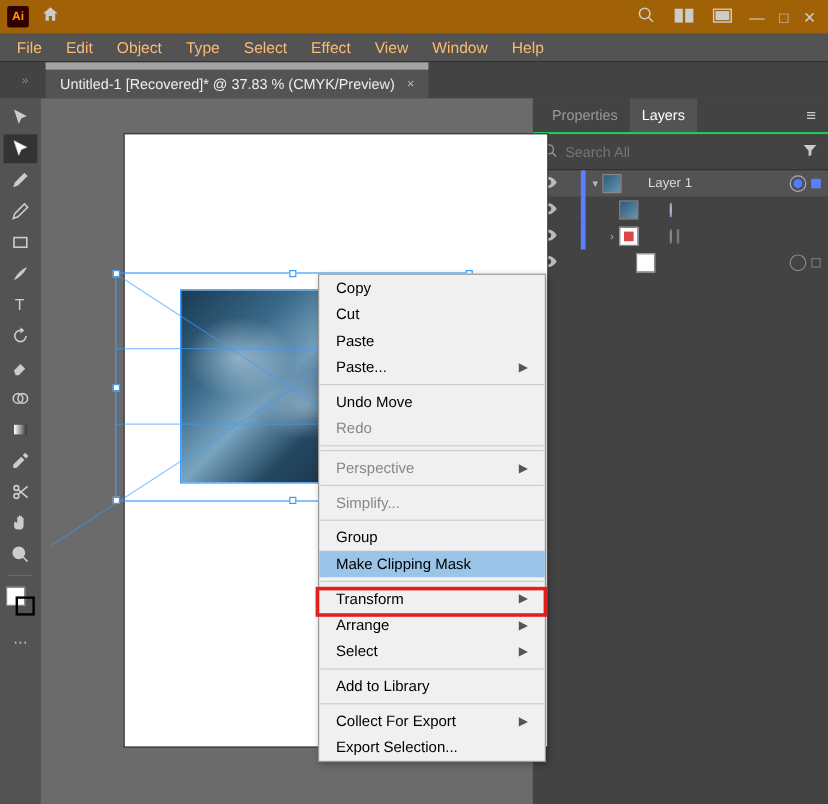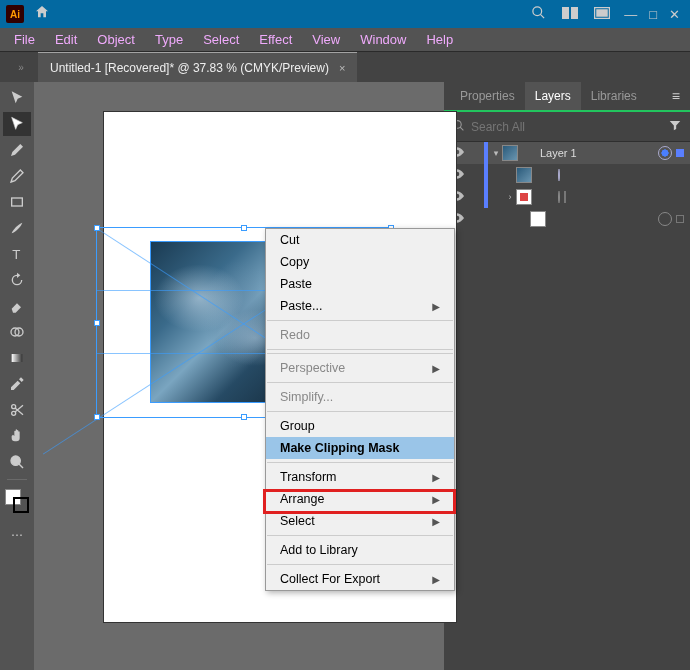--- a/index.html
+++ b/index.html
@@ -1,33 +1,33 @@
 <!DOCTYPE html>
 <html><head>
 <meta charset="utf-8">
 <style>
 * { margin: 0; padding: 0; box-sizing: border-box; font-family: "Segoe UI", Tahoma, sans-serif; }
 body { width: 690px; height: 670px; background: #535353; color: #ccc; overflow: hidden; font-size: 12px; }
 
 
-.titlebar { height: 28px; background: #0369a1; display: flex; align-items: center; padding: 0 4px; }
+.titlebar { height: 28px; background: #a16207; display: flex; align-items: center; padding: 0 4px; }
 .titlebar .app-badge { width: 18px; height: 18px; background: #310000; color: #ff9a00; font-weight: bold; font-size: 10px; display: flex; align-items: center; justify-content: center; border-radius: 2px; margin: 0 6px 0 2px; }
 .titlebar .home-icon { color: #ccc; font-size: 16px; margin-left: 4px; }
 .titlebar .spacer { flex: 1; }
 .titlebar .tb-icon { color: #ccc; font-size: 13px; margin: 0 8px; }
 .titlebar .win-btn { color: #ccc; font-size: 13px; margin: 0 6px; }
 
 
 .menubar { height: 24px; background: #535353; display: flex; align-items: center; padding: 0 4px; border-bottom: 1px solid #2a2a2a; }
-.menubar .mitem { color: #f0abfc; padding: 0 10px; font-size: 13px; }
+.menubar .mitem { color: #fdba74; padding: 0 10px; font-size: 13px; }
 
 
 .tabrow { height: 30px; background: #434343; display: flex; align-items: center; padding: 0 4px; }
 .tabrow .tool-header { width: 34px; height: 100%; display: flex; align-items: center; justify-content: center; color: #888; font-size: 10px; }
-.tabrow .doctab { height: 100%; background: #535353; display: flex; align-items: center; padding: 0 12px; color: #eee; font-size: 12px; border-top: 1px solid #a3a3a3; }
+.tabrow .doctab { height: 100%; background: #535353; display: flex; align-items: center; padding: 0 12px; color: #eee; font-size: 12px; border-top: 6px solid #a3a3a3; }
 .tabrow .doctab .close { margin-left: 10px; color: #bbb; font-size: 11px; }
 
 
 .workspace { position: absolute; top: 82px; left: 0; right: 0; bottom: 0; display: flex; }
 
 
 .toolbar { width: 34px; background: #535353; display: flex; flex-direction: column; align-items: center; padding-top: 4px; gap: 2px; }
 .toolbar .tool { width: 28px; height: 24px; display: flex; align-items: center; justify-content: center; color: #ccc; }
 .toolbar .tool.sel { background: #333; }
 .toolbar .tool svg { width: 16px; height: 16px; fill: #ccc; }
@@ -85,21 +85,21 @@
 .layer-row .target { width: 14px; height: 14px; border: 1px solid #888; border-radius: 50%; margin: 0 4px; }
 .layer-row .target.on { background: radial-gradient(circle, #4a7fff 40%, transparent 45%); border-color: #aac; }
 .layer-row .selind { width: 8px; height: 8px; background: #5a7fff; margin-right: 6px; }
 .layer-row .selind.off { background: transparent; border: 1px solid #777; }
 
 
 .ctx-menu { position: absolute; left: 265px; top: 228px; width: 190px; background: #f0f0f0; border: 1px solid #999; box-shadow: 2px 2px 6px rgba(0,0,0,0.3); color: #000; font-size: 12.5px; z-index: 50; }
 .ctx-menu .ci { padding: 4px 14px; display: flex; align-items: center; }
 .ctx-menu .ci.disabled { color: #888; }
 .ctx-menu .ci .arrow { margin-left: auto; font-size: 10px; color: #555; }
-.ctx-menu .ci.hl { background: #9ac5e8; font-weight: bold; }
+.ctx-menu .ci.hl { background: #9ac5e8; }
 .ctx-menu .csep { height: 1px; background: #ccc; margin: 3px 1px; }
 .red-box { position: absolute; left: 263px; top: 489px; width: 193px; height: 25px; border: 3px solid #e02020; z-index: 60; pointer-events: none; }
 
 </style>
 </head>
 <body>
 
 <div class="titlebar">
   <div class="app-badge">Ai</div>
   <span class="home-icon">
@@ -262,21 +262,20 @@
         <div class="handle h-bm"></div>
         <div class="handle h-br"></div>
       </div>
     </div>
   </div>
 
   <div class="right-panels">
     <div class="panel-tabs">
       <div class="ptab">Properties</div>
       <div class="ptab active">Layers</div>
-      <div class="ptab">Libraries</div>
       <div class="flex"></div>
       <div class="pmenu">≡</div>
     </div>
     <div class="layers-search">
       <span class="sicon">
         <svg width="13" height="13" viewBox="0 0 24 24" fill="none" stroke="#999" stroke-width="2">
             <circle cx="10" cy="10" r="7"></circle>
             <line x1="15" y1="15" x2="21" y2="21"></line>
           </svg>
       </span>
@@ -335,33 +334,36 @@
           <span class="lname"><type></type></span>
           <span class="target"></span>
           <span class="selind off"></span>
         </div>
       </div>
   </div>
 </div>
 
 <div class="ctx-menu" id="ctx">
     <div class="ci">
+      <span>Copy</span>
+    </div>
+    <div class="ci">
       <span>Cut</span>
     </div>
     <div class="ci">
-      <span>Copy</span>
-    </div>
-    <div class="ci">
       <span>Paste</span>
     </div>
     <div class="ci">
       <span>Paste...</span>
       <span class="arrow">▶</span>
     </div>
     <div class="csep"></div>
+    <div class="ci">
+      <span>Undo Move</span>
+    </div>
     <div class="ci disabled">
       <span>Redo</span>
     </div>
     <div class="csep"></div>
     <div class="csep"></div>
     <div class="ci disabled">
       <span>Perspective</span>
       <span class="arrow">▶</span>
     </div>
     <div class="csep"></div>
@@ -390,14 +392,17 @@
     </div>
     <div class="csep"></div>
     <div class="ci">
       <span>Add to Library</span>
     </div>
     <div class="csep"></div>
     <div class="ci">
       <span>Collect For Export</span>
       <span class="arrow">▶</span>
     </div>
+    <div class="ci">
+      <span>Export Selection...</span>
+    </div>
   </div>
 <div class="red-box"></div>
 
 </body></html>

